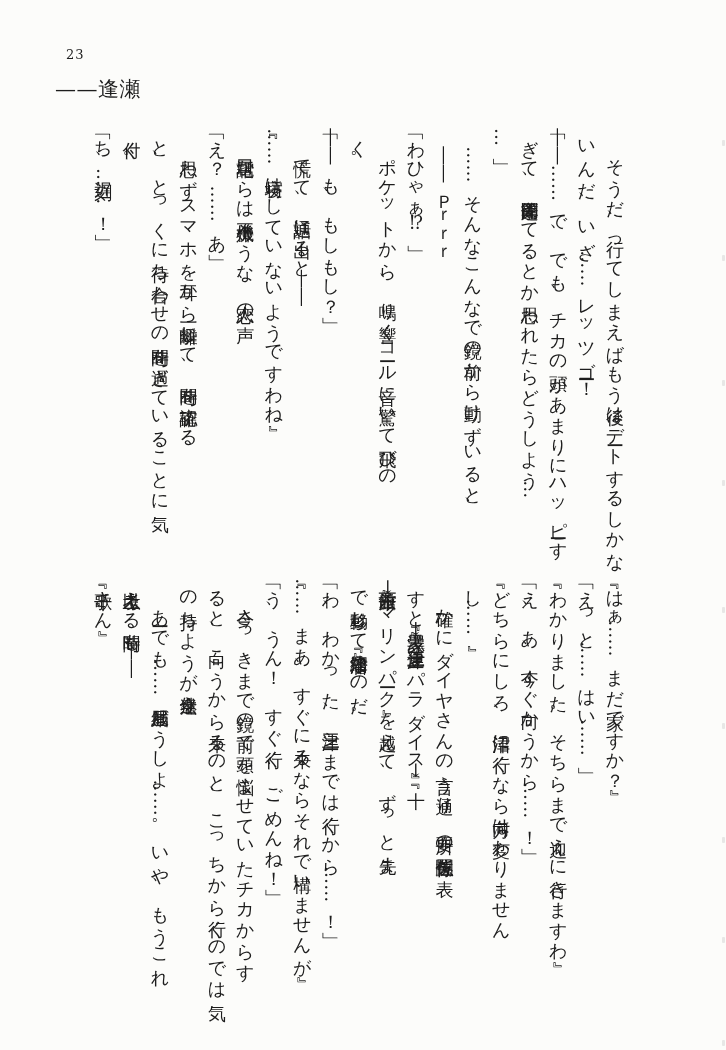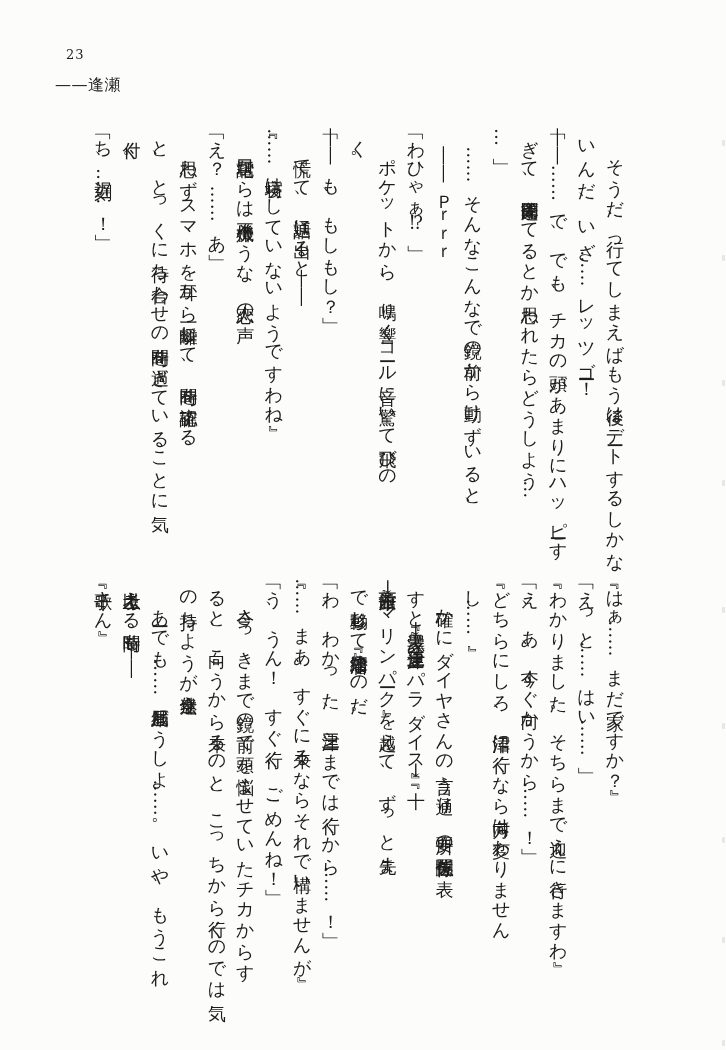--- a/index.html
+++ b/index.html
@@ -21,21 +21,21 @@
     left: 55px;
     top: 47px;
     font-size: 13px;
     letter-spacing: 1px;
     margin-left: 11px;
   }
   .chapter-header {
     position: absolute;
     left: 55px;
     top: 75px;
-    font-size: 16px;
+    font-size: 21px;
     letter-spacing: 0.5px;
   }
   
   .vblock {
     position: absolute;
     right: 97px;
     height: 452px;
     writing-mode: vertical-rl;
     text-orientation: mixed;
     font-size: 18px;

